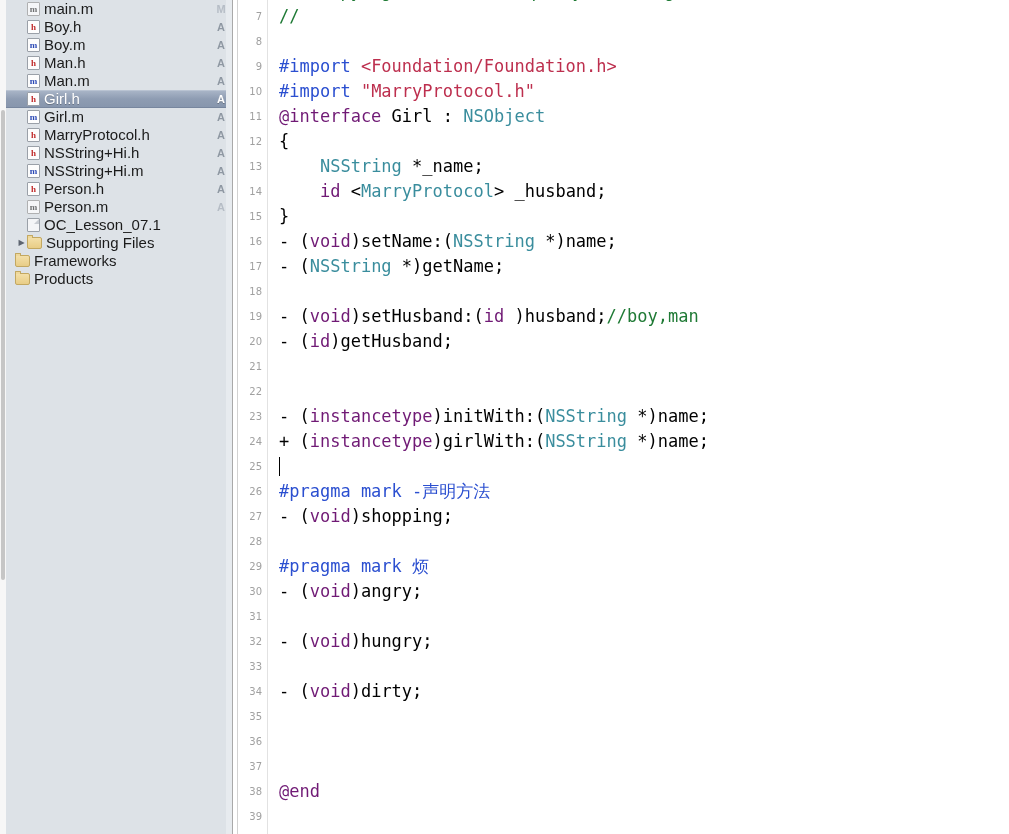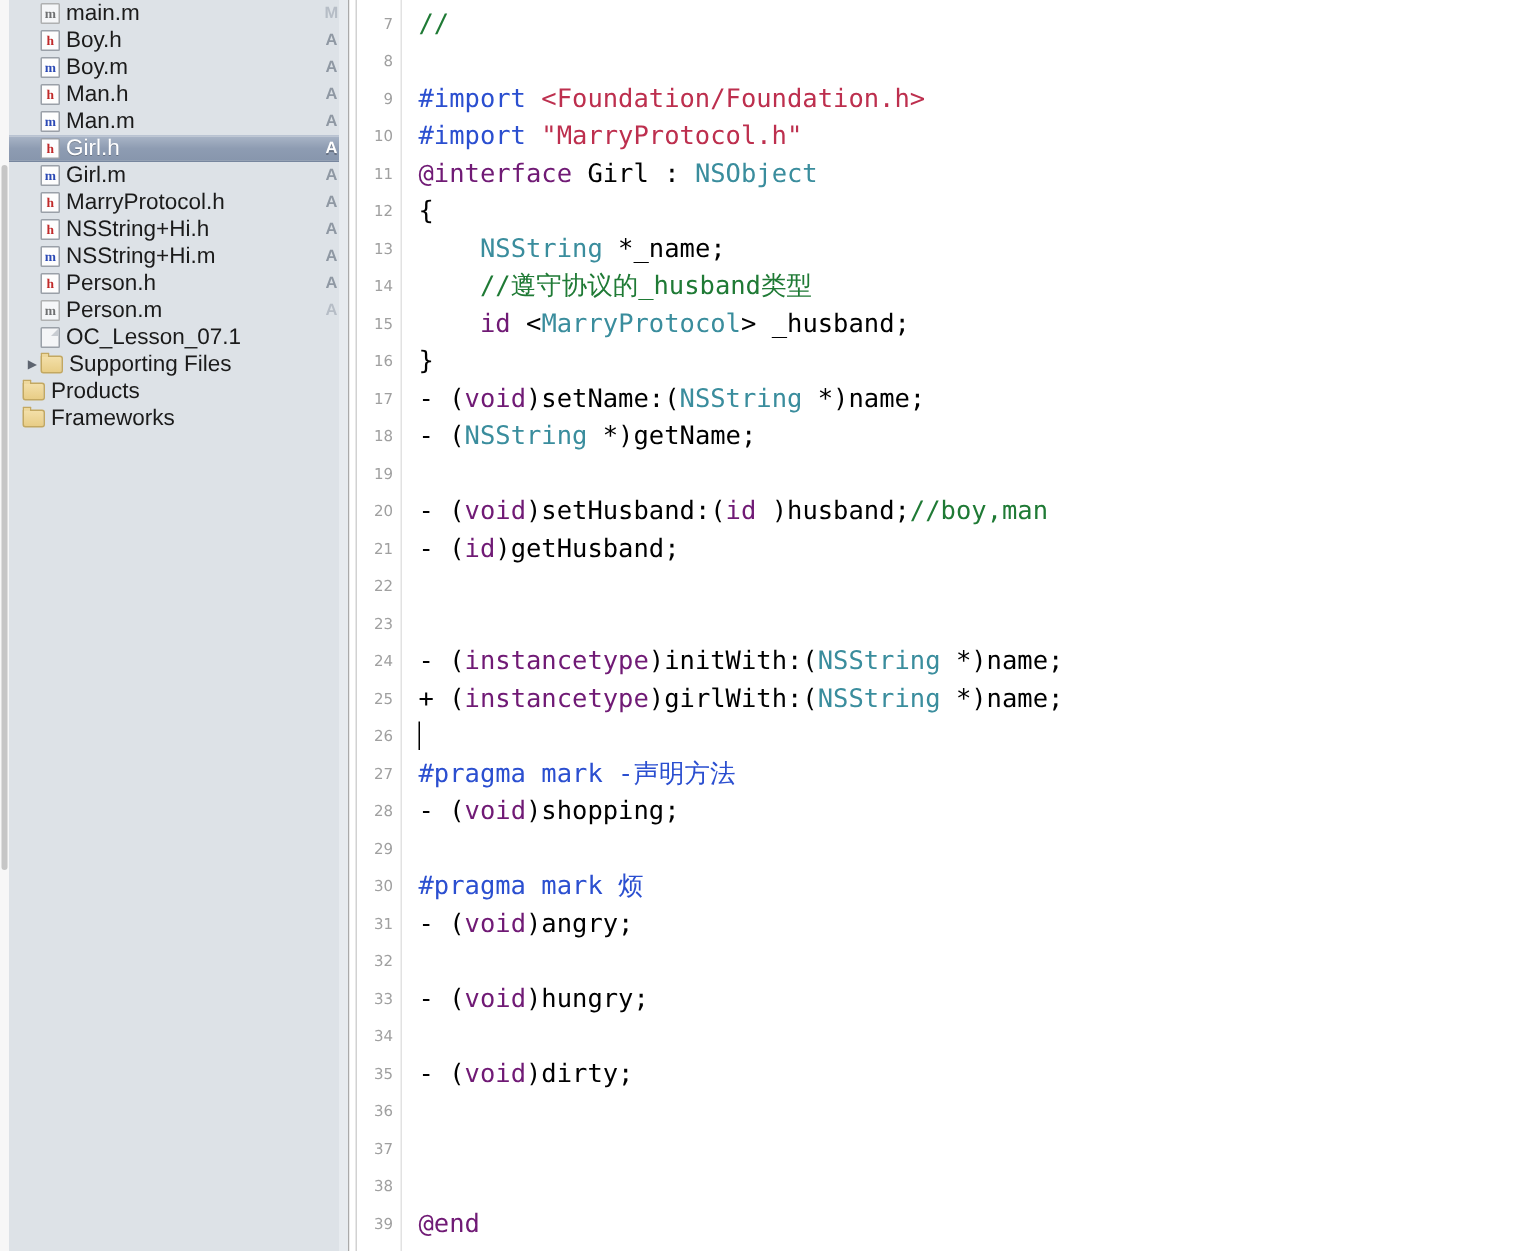--- a/index.html
+++ b/index.html
@@ -343,28 +343,28 @@
           <span class="nav-indent" style="width: 16px;"></span>
           <span class="disc">▶</span>
           <span class="foldericon"></span>
           <span class="nav-label">Supporting Files</span>
           <span class="nav-status"></span>
         </div>
         <div class="nav-row">
           <span class="nav-indent" style="width: 4px;"></span>
           <span class="disc empty">▶</span>
           <span class="foldericon"></span>
+          <span class="nav-label">Frameworks</span>
+          <span class="nav-status"></span>
+        </div>
+        <div class="nav-row">
+          <span class="nav-indent" style="width: 4px;"></span>
+          <span class="disc empty">▶</span>
+          <span class="foldericon"></span>
           <span class="nav-label">Products</span>
-          <span class="nav-status"></span>
-        </div>
-        <div class="nav-row">
-          <span class="nav-indent" style="width: 4px;"></span>
-          <span class="disc empty">▶</span>
-          <span class="foldericon"></span>
-          <span class="nav-label">Frameworks</span>
           <span class="nav-status"></span>
         </div>
       </div>
     <div class="nav-scroll-edge"></div>
   </div>
 
   <div id="splitter"></div>
 
   <div id="splitter2">
     <div id="sbtrack">
@@ -411,21 +411,20 @@
       </div>
     <div id="code" style="margin-top: -21px;">
         <div class="cline"><span class="cmt">//  Copyright (c) 2014年 panny. All rights reserved.</span></div>
         <div class="cline"><span class="cmt">//</span></div>
         <div class="cline">&nbsp;</div>
         <div class="cline"><span class="pre">#import </span><span class="str">&lt;Foundation/Foundation.h&gt;</span></div>
         <div class="cline"><span class="pre">#import </span><span class="str">"MarryProtocol.h"</span></div>
         <div class="cline"><span class="kw">@interface</span><span class="plainT"> Girl : </span><span class="type">NSObject</span></div>
         <div class="cline"><span class="plainT">{</span></div>
         <div class="cline"><span class="plainT">    </span><span class="type">NSString</span><span class="plainT"> *_name;</span></div>
-        <div class="cline"><span class="plainT">    </span><span class="cmt">//遵守协议的_husband类型</span></div>
         <div class="cline"><span class="plainT">    </span><span class="kw">id</span><span class="plainT"> &lt;</span><span class="type">MarryProtocol</span><span class="plainT">&gt; _husband;</span></div>
         <div class="cline"><span class="plainT">}</span></div>
         <div class="cline"><span class="plainT">- (</span><span class="kw">void</span><span class="plainT">)setName:(</span><span class="type">NSString</span><span class="plainT"> *)name;</span></div>
         <div class="cline"><span class="plainT">- (</span><span class="type">NSString</span><span class="plainT"> *)getName;</span></div>
         <div class="cline">&nbsp;</div>
         <div class="cline"><span class="plainT">- (</span><span class="kw">void</span><span class="plainT">)setHusband:(</span><span class="kw">id</span><span class="plainT"> )husband;</span><span class="cmt">//boy,man</span></div>
         <div class="cline"><span class="plainT">- (</span><span class="kw">id</span><span class="plainT">)getHusband;</span></div>
         <div class="cline">&nbsp;</div>
         <div class="cline">&nbsp;</div>
         <div class="cline"><span class="plainT">- (</span><span class="kw">instancetype</span><span class="plainT">)initWith:(</span><span class="type">NSString</span><span class="plainT"> *)name;</span></div>

